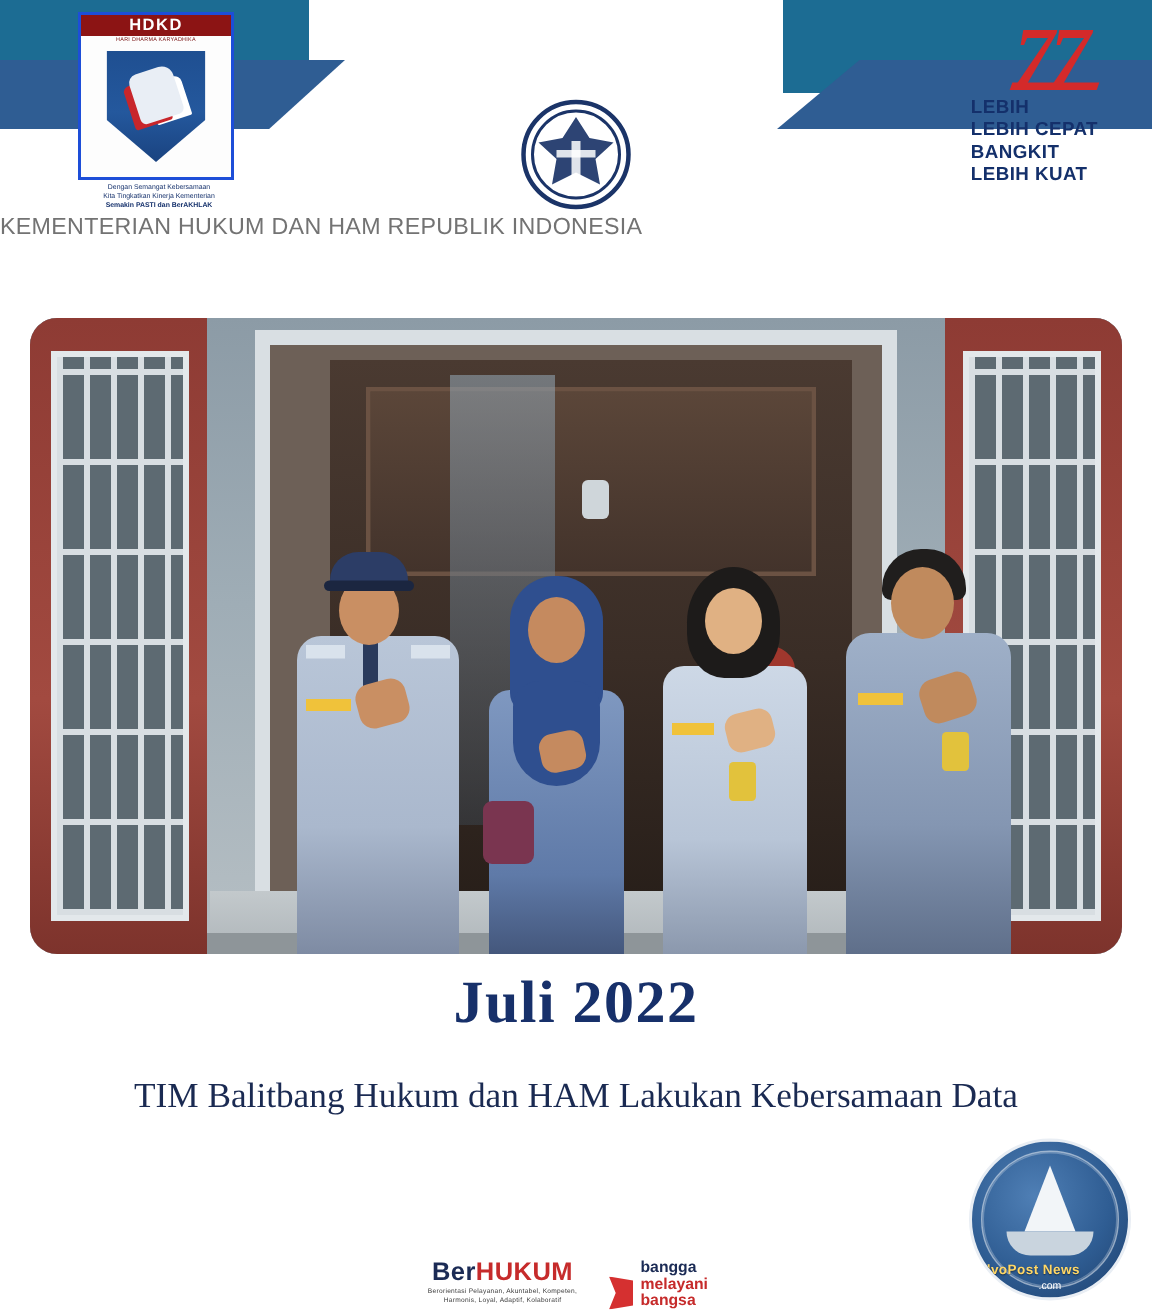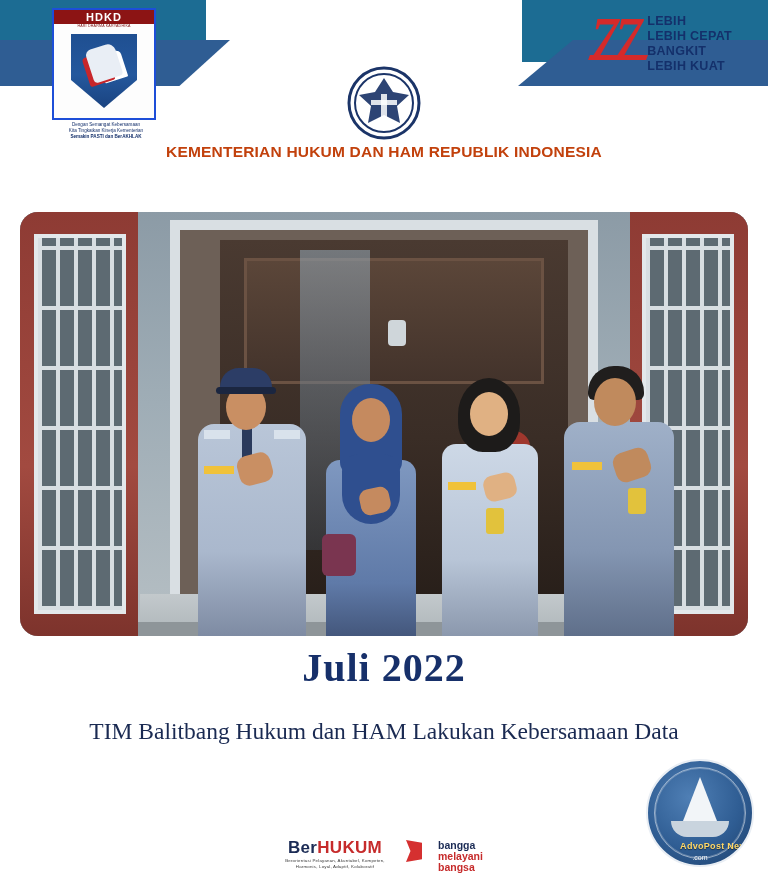--- a/index.html
+++ b/index.html
@@ -113,21 +113,22 @@
     margin-top: 2px;
   }
   .hdkd-caption .blue { color: #14306b; font-weight: bold; }
 
   
   .ri77 {
     position: absolute;
     right: 36px; top: 12px;
     height: 62px;
     display: flex;
-    align-items: flex-start;
+    align-items: flex-end;
+    flex-direction: column;
   }
   .ri77-num {
     font-family: "Liberation Serif", serif;
     font-size: 54px;
     font-weight: bold;
     font-style: italic;
     color: #d42a2a;
     line-height: 50px;
     letter-spacing: -3px;
     margin-right: 8px;
@@ -157,23 +158,23 @@
     transform: translateX(-50%);
     width: 74px; height: 74px;
   }
   .emblem svg { display: block; }
 
   
   .header-text {
     position: absolute;
     left: 0; top: 142px;
     width: 768px;
-    text-align: center;
-    color: #c2410c;
-    font-weight: bold;
+    text-align: left;
+    color: #737373;
+    font-weight: normal;
     font-size: 15.5px;
     line-height: 20px;
     letter-spacing: .2px;
   }
 
   
   .photo-wrap {
     position: absolute;
     left: 20px; top: 212px;
     width: 728px; height: 424px;
@@ -348,22 +349,21 @@
   .berakhlak-sub {
     font-size: 4.4px;
     color: #3a3a3a;
     line-height: 6px;
     letter-spacing: .2px;
   }
   .bangga {
     position: absolute;
     left: 406px; top: 840px;
     display: flex;
-    align-items: flex-start;
-    gap: 11px;
+    align-items: flex-end;
   }
   .bangga-mark {
     width: 16px; height: 22px;
     background:
       linear-gradient(180deg,#d53030 0 50%, #d53030 50%);
     clip-path: polygon(0 0,100% 12%,100% 88%,0 100%,28% 50%);
     margin-right: 5px;
   }
   .bangga-text {
     font-size: 10.5px;
@@ -403,21 +403,21 @@
     left: 50%; top: 60px;
     transform: translateX(-50%);
     width: 58px; height: 16px;
     background: #c9d4de;
     border-radius: 0 0 26px 26px;
   }
   .watermark .wm-text {
     position: absolute;
     left: 0; bottom: 14px;
     width: 100%;
-    text-align: right;
+    text-align: left;
     font-size: 9px;
     font-weight: bold;
     color: #ffd766;
     letter-spacing: .3px;
     text-shadow: 0 1px 1px rgba(0,0,0,.5);
     margin-top: 29px;
   }
   .watermark .wm-sub {
     position: absolute;
     left: 0; bottom: 4px;

